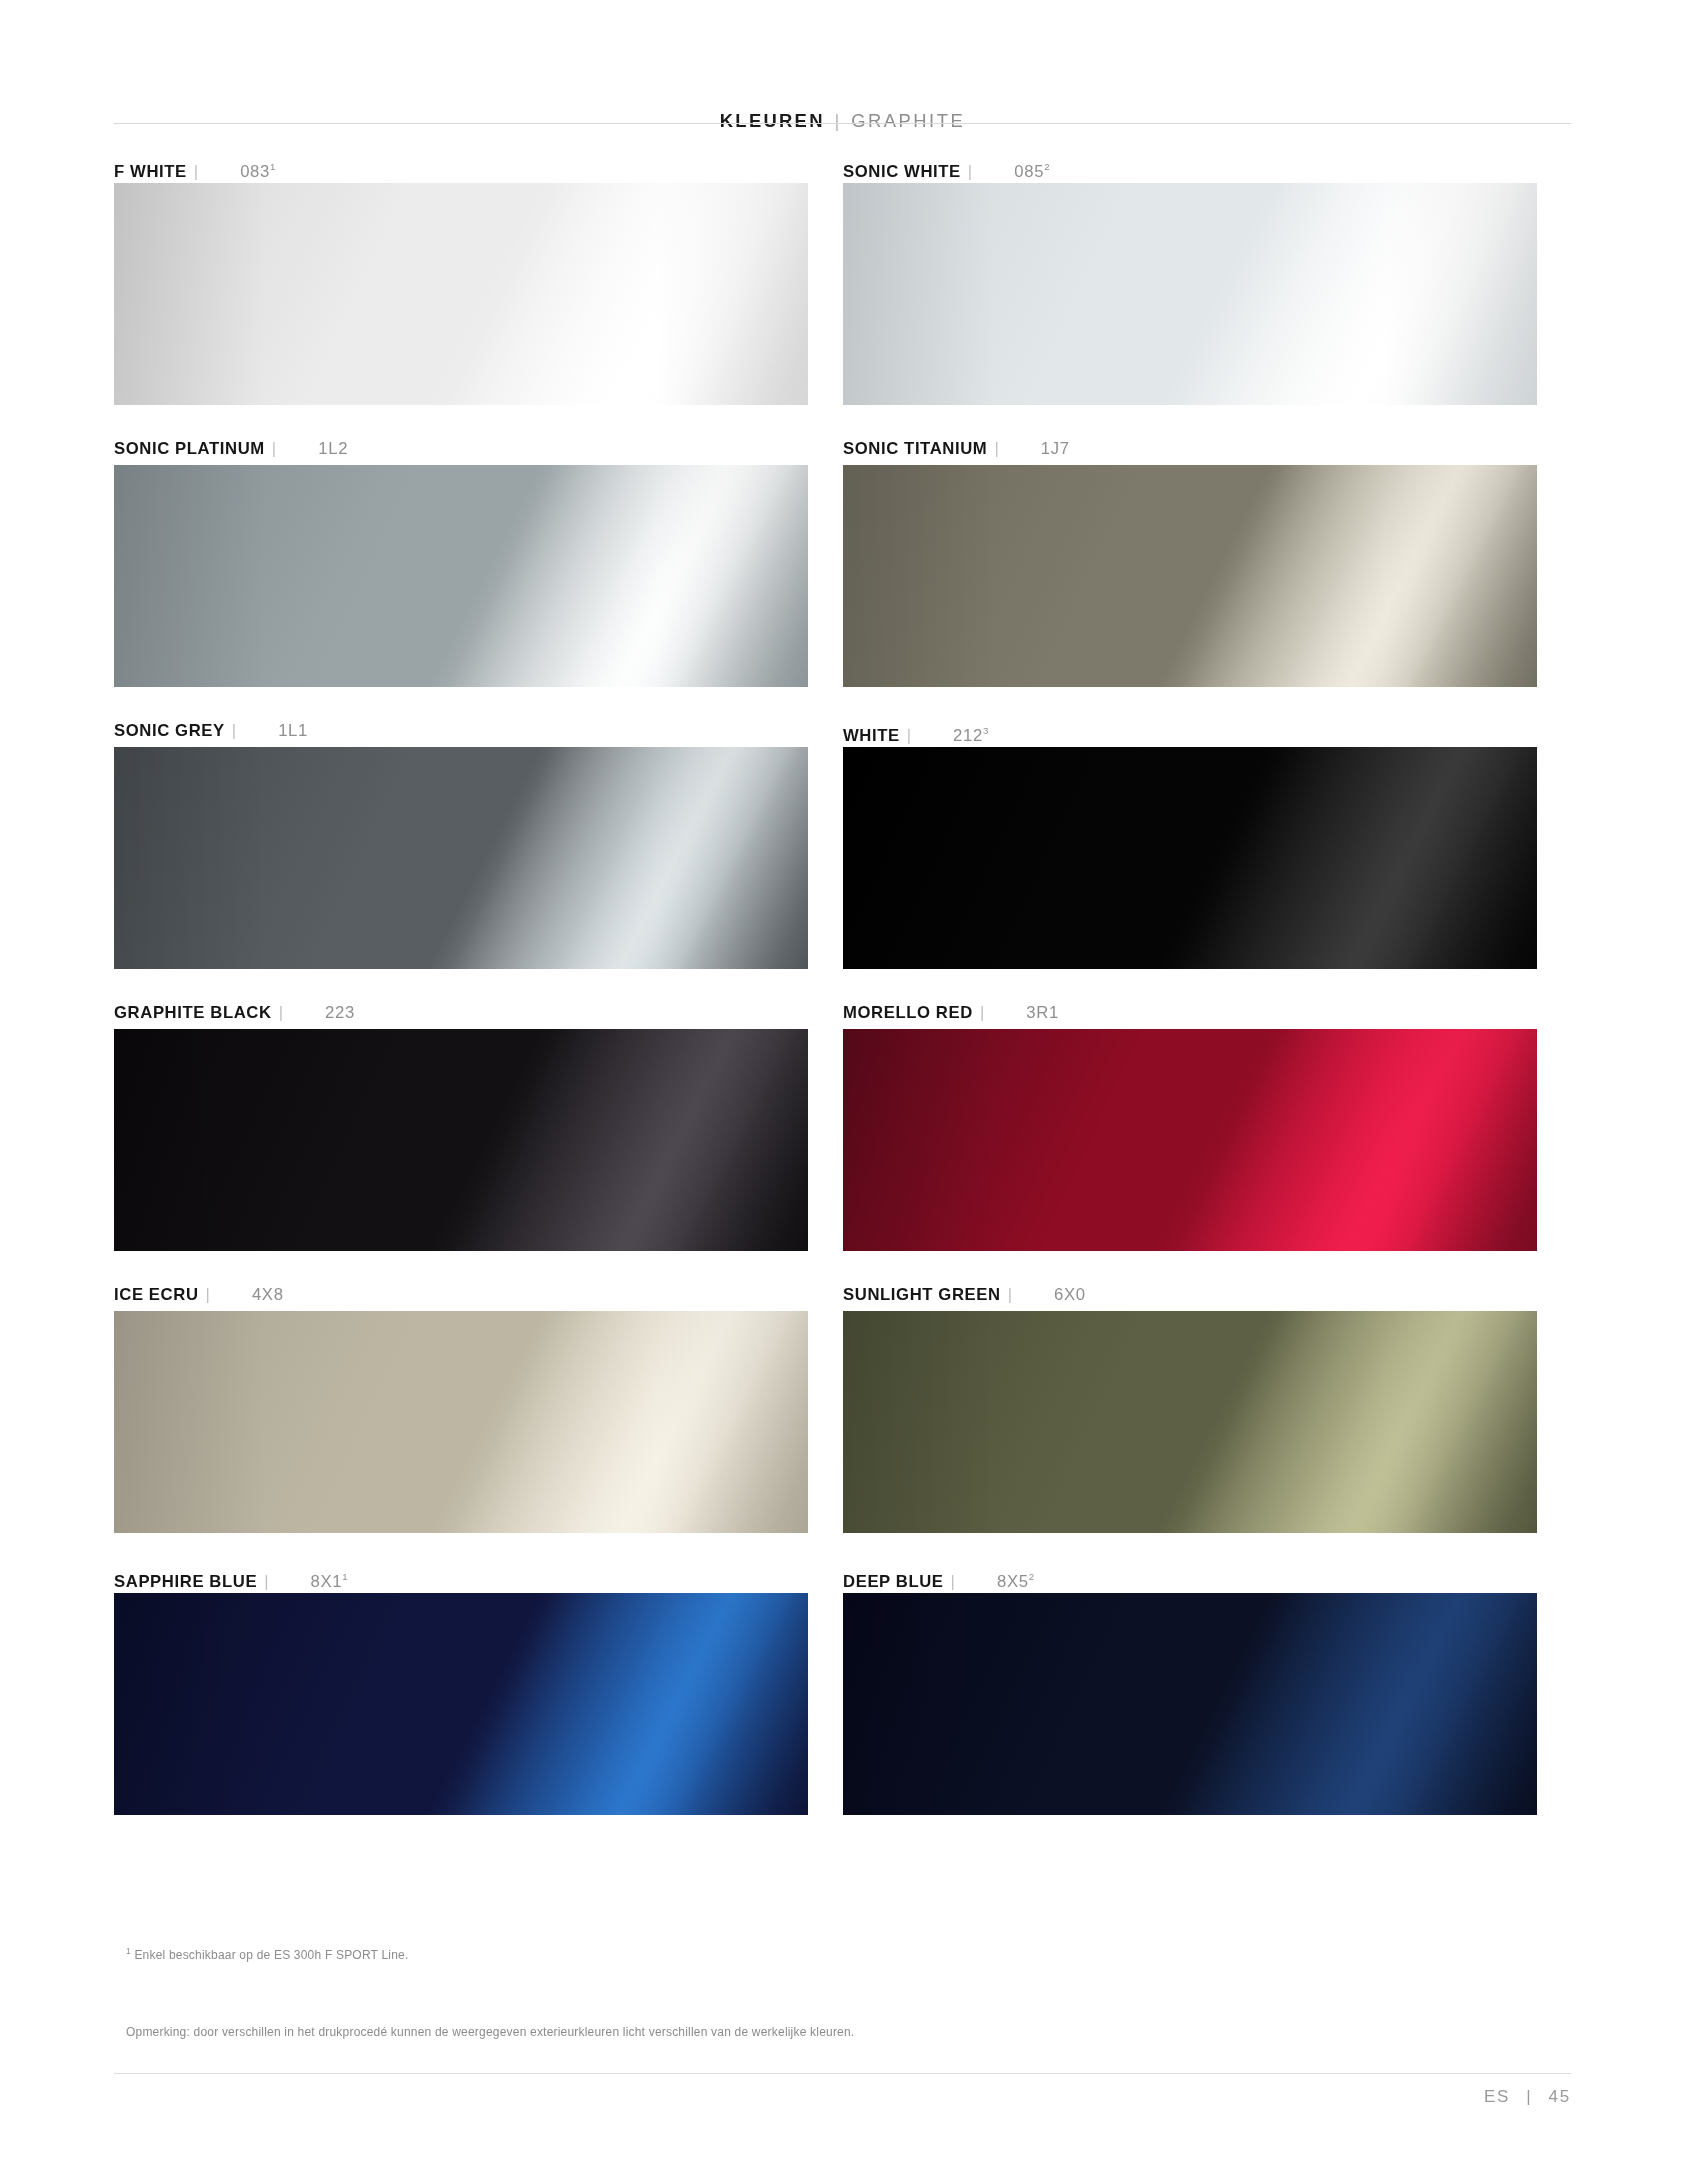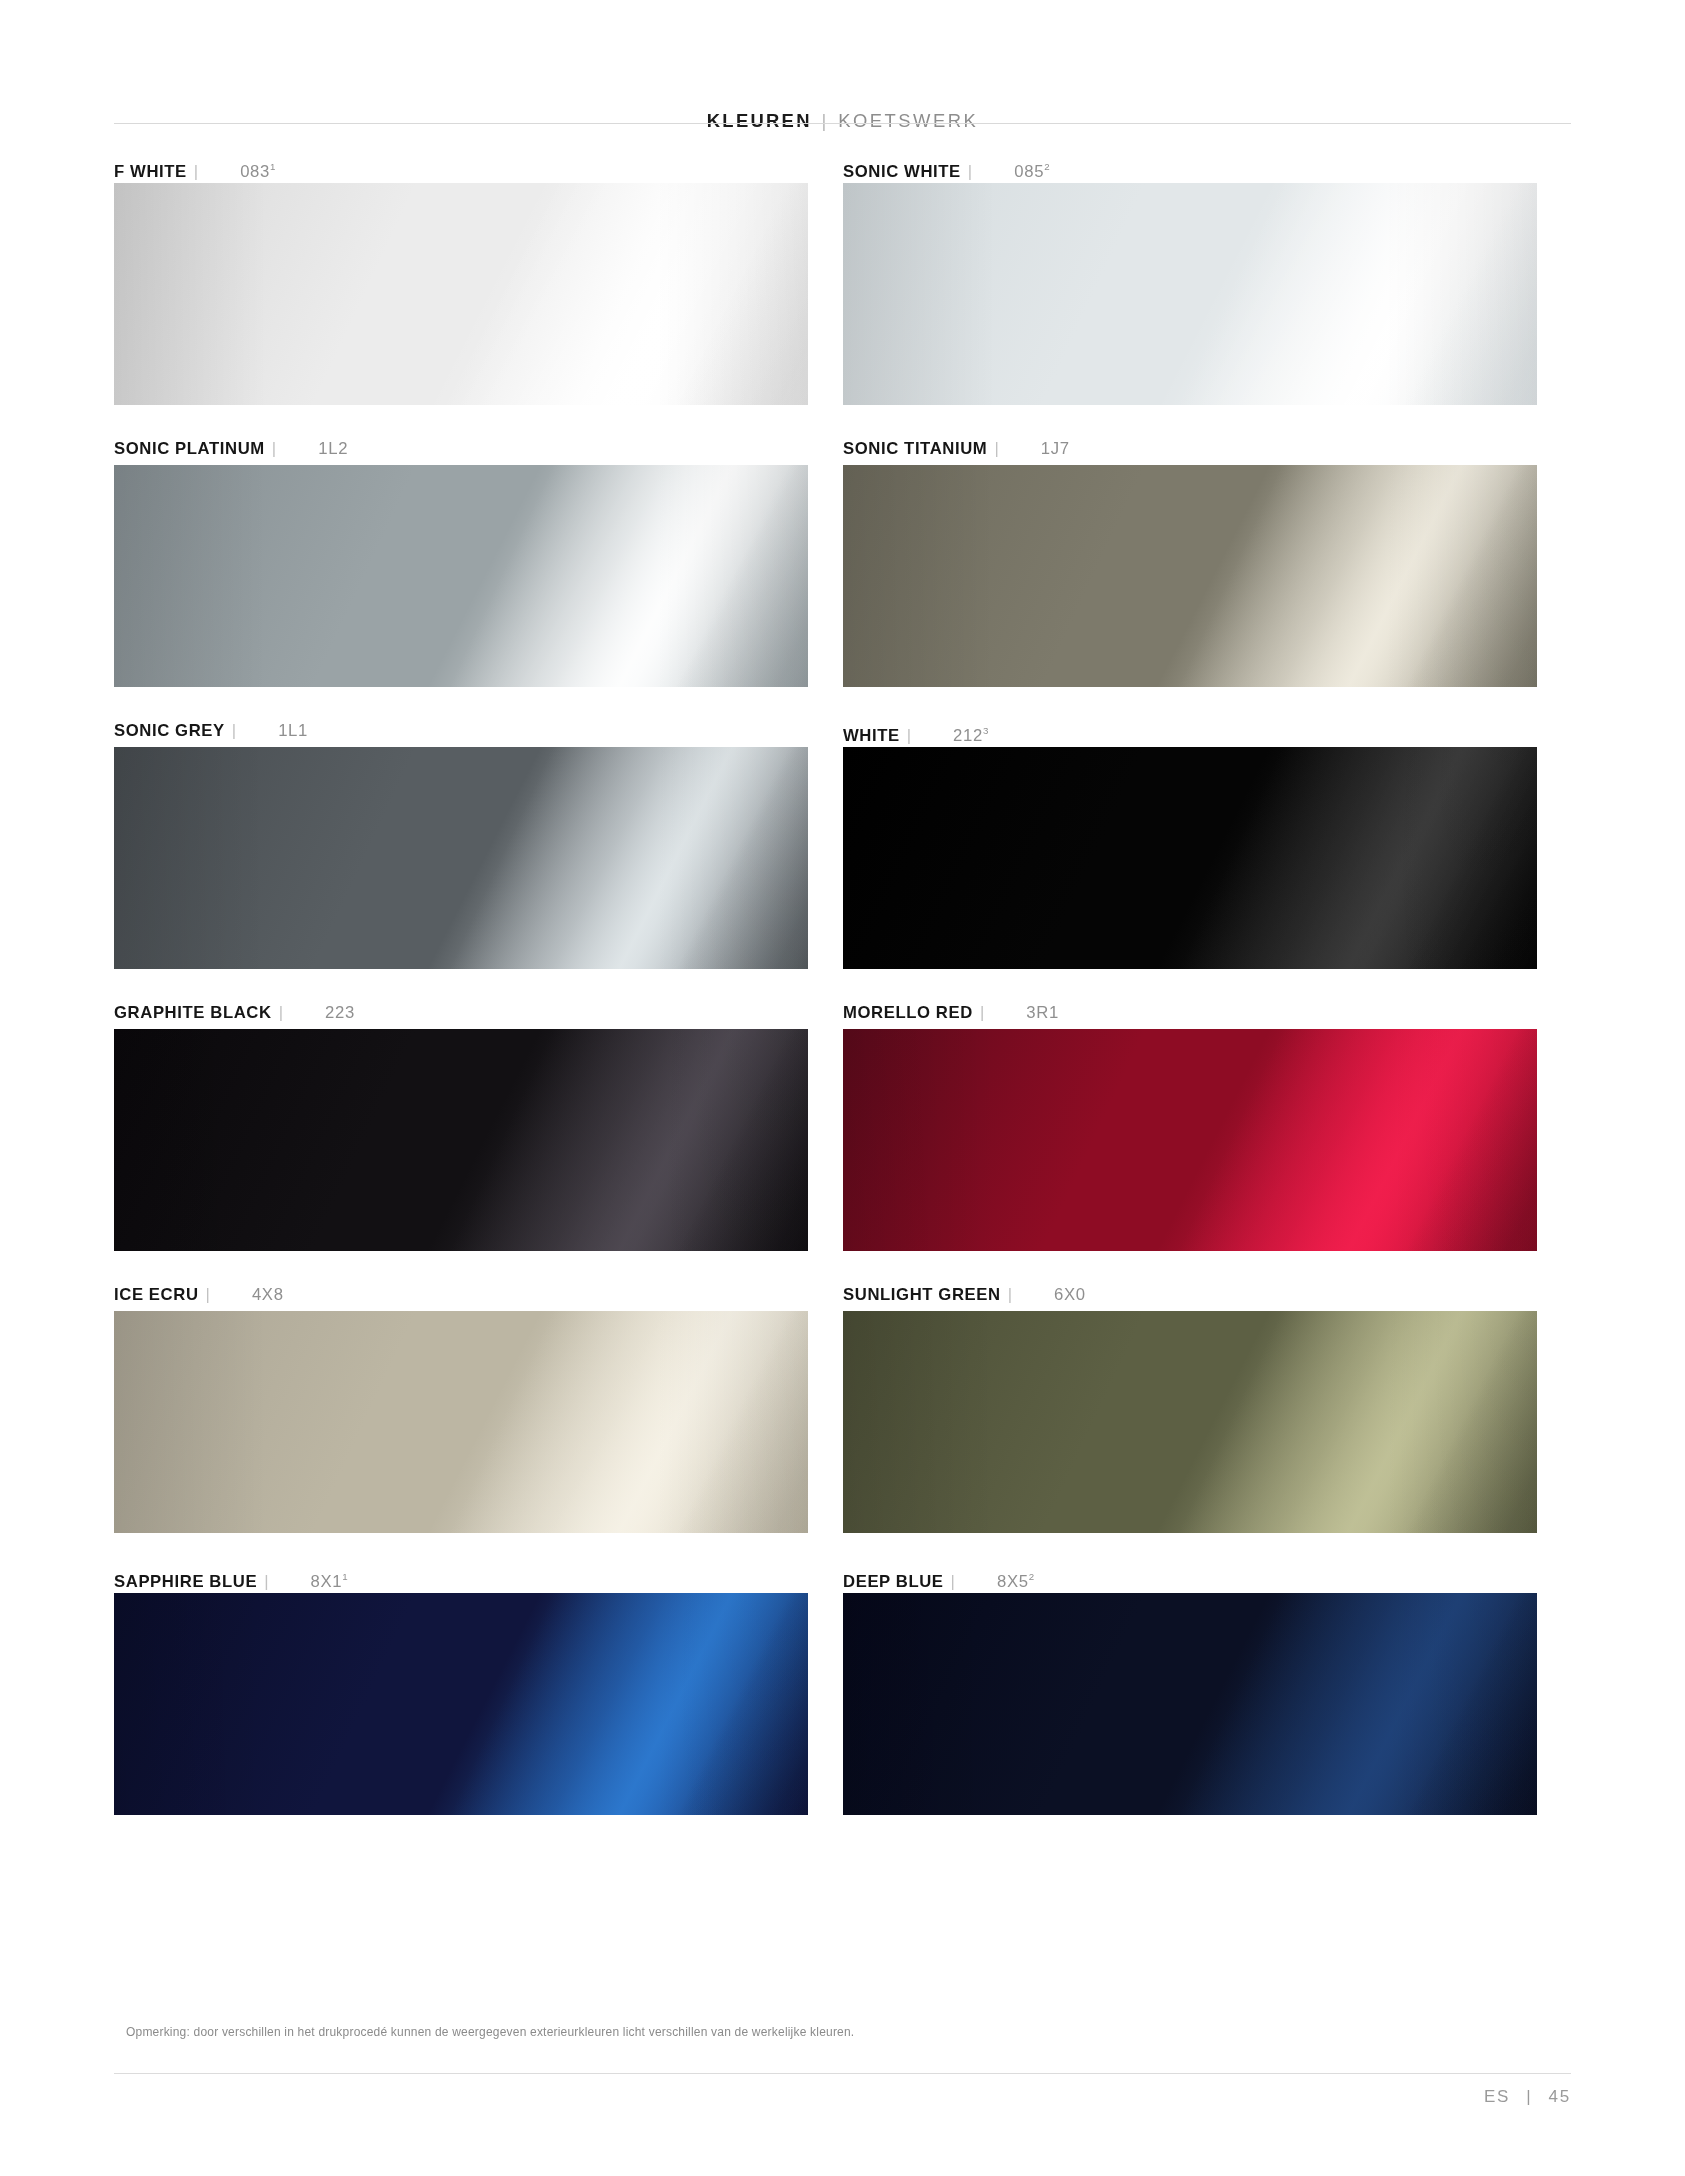--- a/index.html
+++ b/index.html
@@ -144,21 +144,21 @@
   .footer-sep{ color:#9a9a9a; }
   .footer-num{ color:#9a9a9a; }
 </style>
 </head>
 <body>
 
 <div class="page-header">
   <div class="header-inner">
     <span class="header-main">KLEUREN</span>
     <span class="header-sep">|</span>
-    <span class="header-sub">KOETSWERK</span>
+    <span class="header-sub">GRAPHITE</span>
   </div>
 </div>
 <div class="header-rule"></div>
 
 <div class="swatch-grid">
     <div class="swatch-cell">
       <div class="swatch-label">
         <span class="swatch-name">F WHITE</span>
         <span class="swatch-bar">|</span>
         <span class="swatch-code"><span>083</span><sup>1</sup></span>
@@ -309,20 +309,21 @@
       <div class="swatch-chip">
         <div class="chip-base" style="background: linear-gradient(115deg, rgb(5, 8, 26) 0%, rgb(11, 16, 36) 38%, rgb(11, 16, 36) 55%, rgb(23, 48, 94) 78%, rgb(11, 16, 36) 100%);"></div>
         <div class="chip-sheen" style="background: linear-gradient(117deg, rgba(0, 0, 0, 0) 52%, rgba(33, 70, 127, 0.44) 63%, rgba(33, 70, 127, 0.8) 69%, rgba(33, 70, 127, 0.36) 75%, rgba(0, 0, 0, 0) 86%);"></div>
         <div class="chip-sheen2" style="background: linear-gradient(117deg, rgba(0, 0, 0, 0) 74%, rgba(5, 8, 26, 0.35) 83%, rgba(0, 0, 0, 0) 95%);"></div>
         <div class="chip-vig"></div>
       </div>
     </div>
   </div>
 
 <div class="footnotes">
+    <div class="footnote"><sup>1</sup> <span>Enkel beschikbaar op de ES 300h F SPORT Line.</span></div>
   </div>
 <div class="remark">Opmerking: door verschillen in het drukprocedé kunnen de weergegeven exterieurkleuren licht verschillen van de werkelijke kleuren.</div>
 
 <div class="footer-rule"></div>
 <div class="page-footer">
   <span class="footer-model">ES</span>
   <span class="footer-sep">|</span>
   <span class="footer-num">45</span>
 </div>
 

